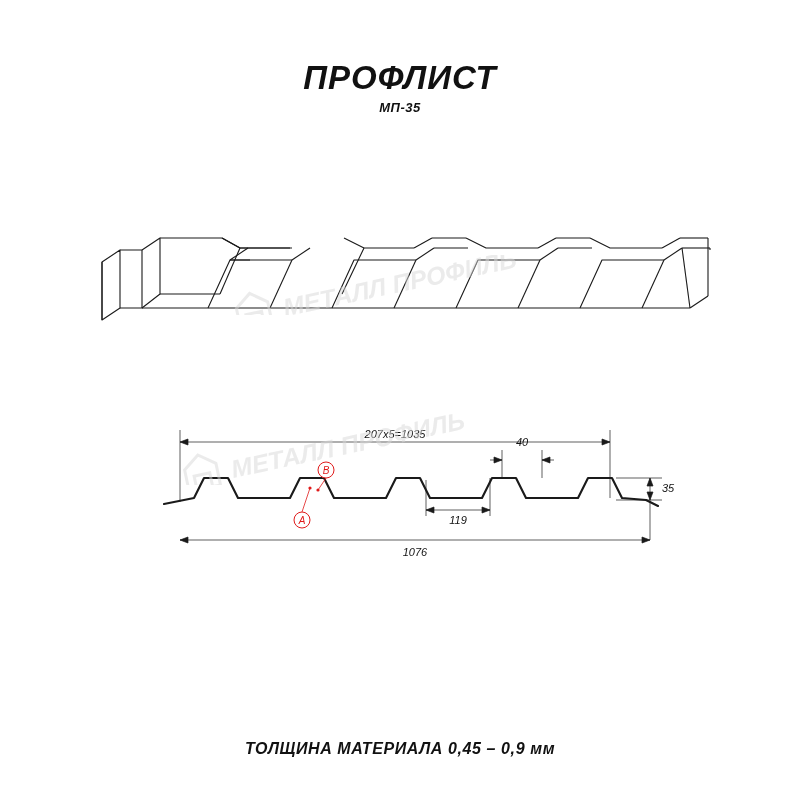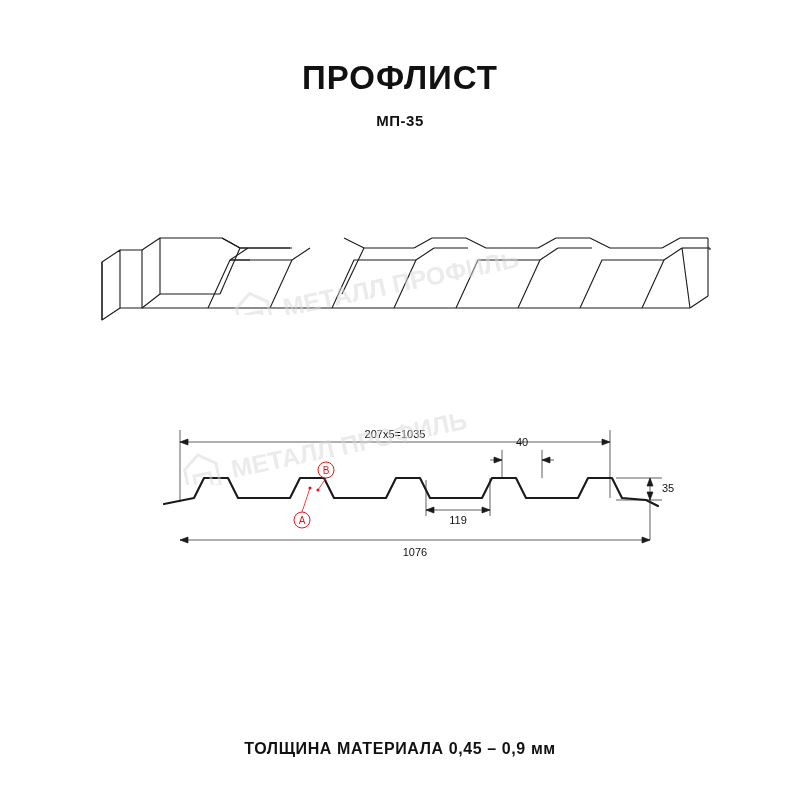--- a/index.html
+++ b/index.html
@@ -12,41 +12,42 @@
     height: 800px;
     font-family: "Liberation Sans", sans-serif;
     color: #1a1a1a;
     position: relative;
     overflow: hidden;
   }
   .page {
     position: relative;
     width: 764px;
     height: 800px;
+    font-style: italic;
   }
   .title-block {
     position: absolute;
     left: 0;
     top: 60px;
     width: 800px;
     text-align: center;
   }
   .product-title {
     font-size: 33px;
     font-weight: bold;
     letter-spacing: 1px;
     color: #111111;
     margin: 0;
     line-height: 1.1;
   }
   .product-model {
-    font-size: 15px;
+    font-size: 13px;
     font-weight: bold;
     color: #111111;
-    margin-top: 16px;
+    margin-top: 4px;
     letter-spacing: 0.5px;
   }
   .iso-view {
     position: absolute;
     left: 80px;
     top: 190px;
     width: 650px;
     height: 170px;
   }
   .section-view {

